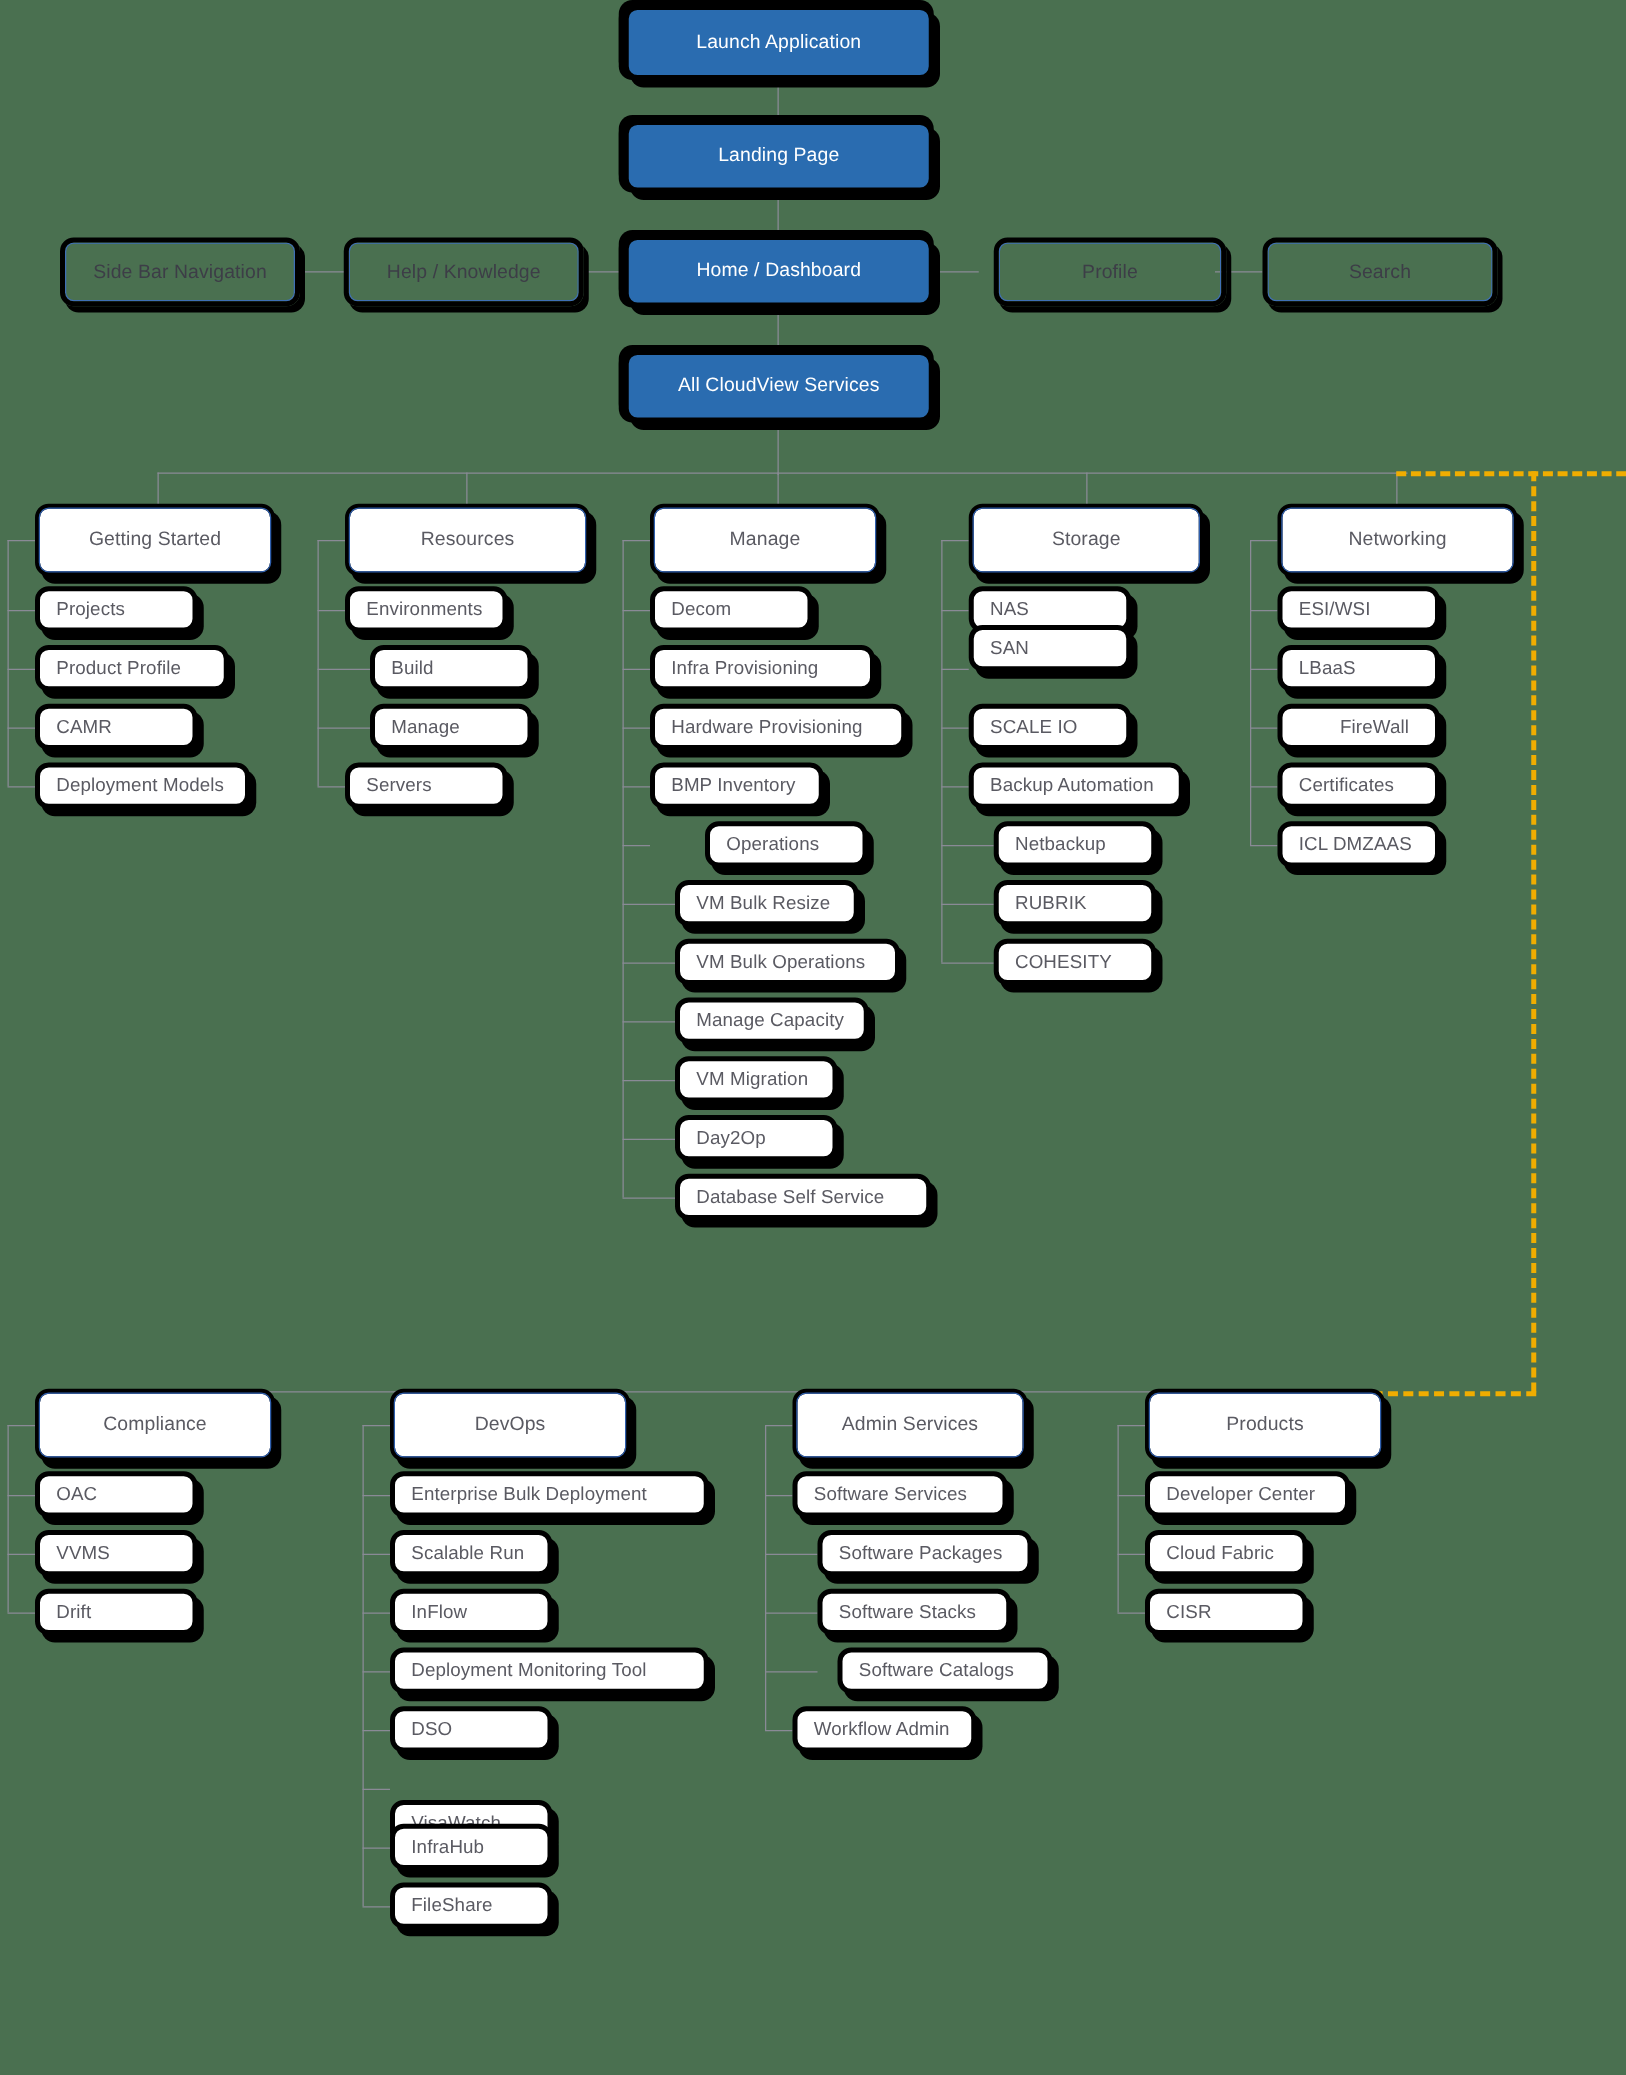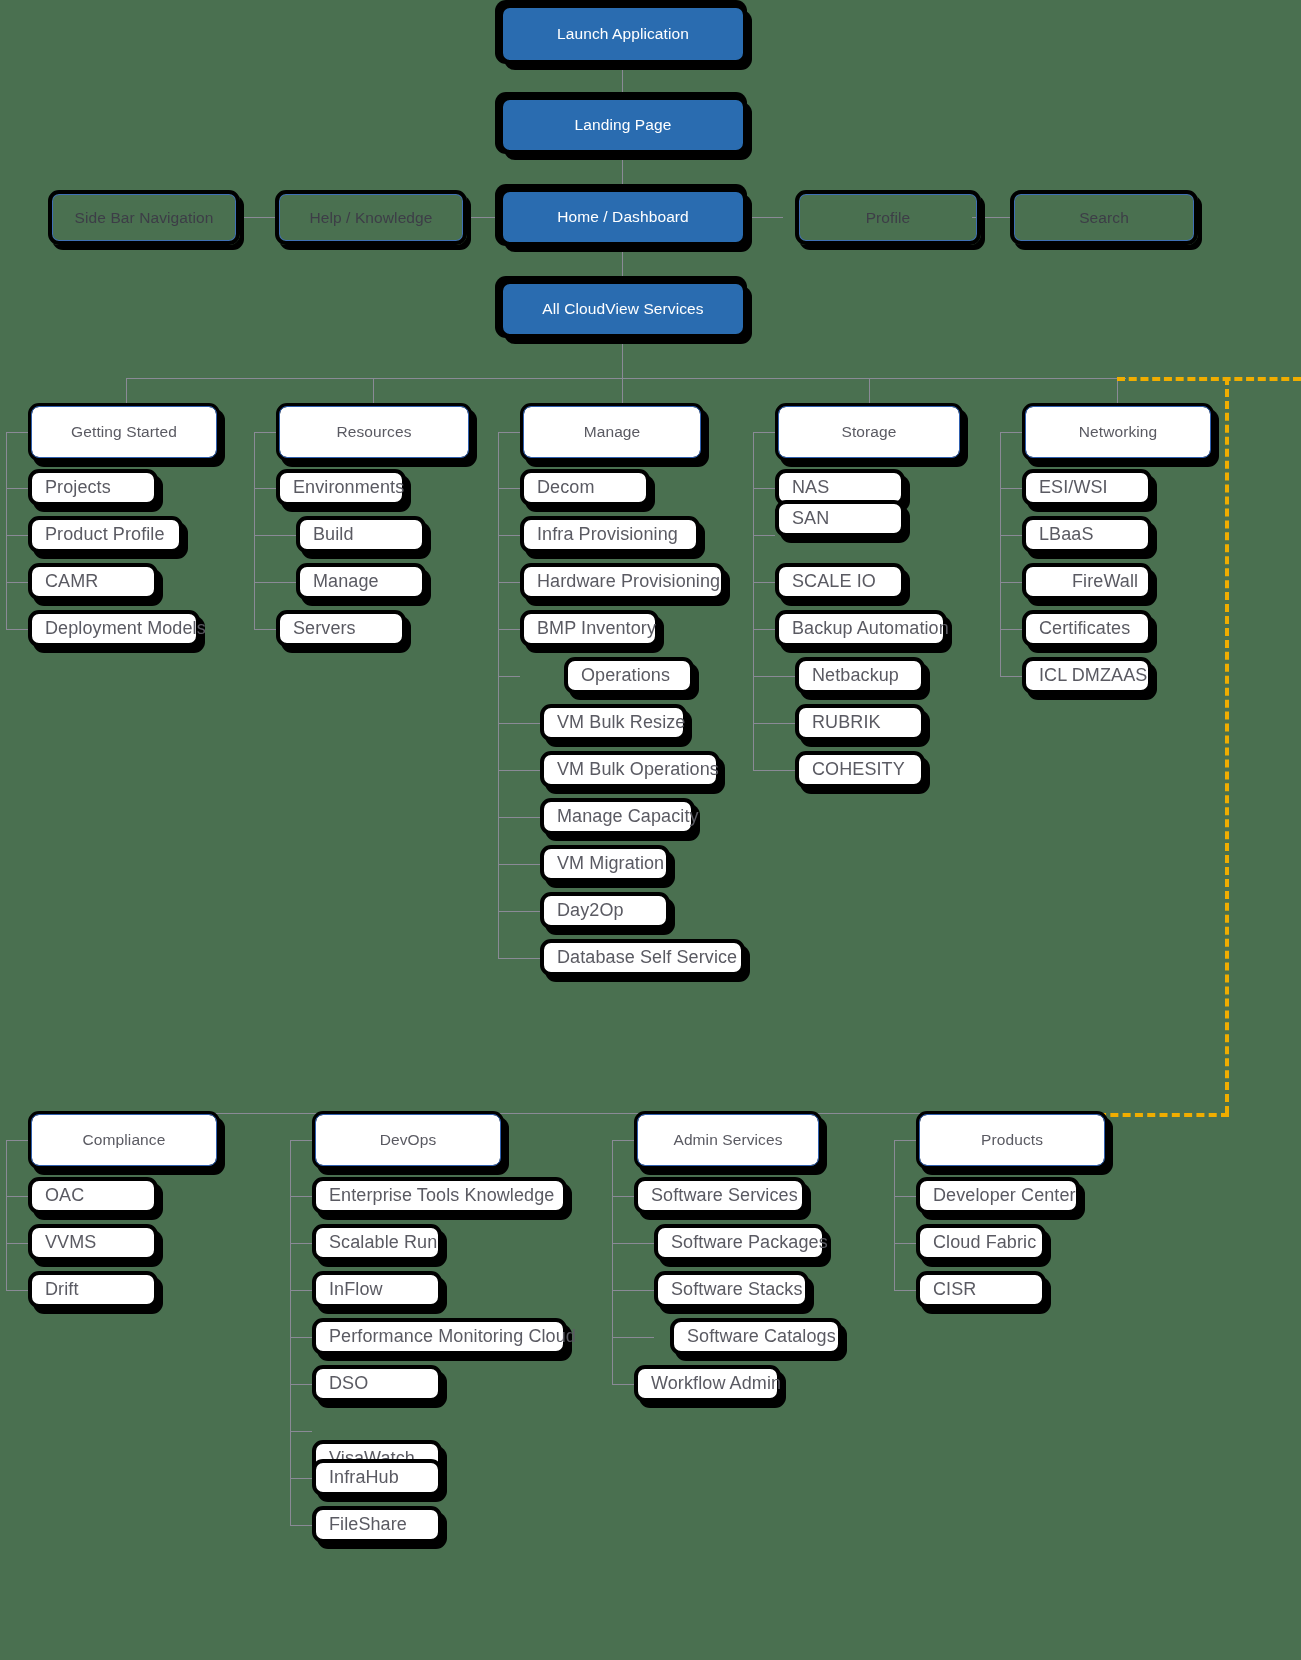--- a/index.html
+++ b/index.html
@@ -73,21 +73,21 @@
 
   
   .n-item{
     background:#ffffff;
     color:#5a5a62;
     justify-content:flex-start;
     padding-left:13px;
     border:4px solid #000;
     border-radius:11px;
     box-shadow:5px 6px 0 0 #000;
-    font-size:18px;
+    font-size:15px;
   }
 </style>
 </head>
 <body>
 
 <div id="canvas">
 
   <div>
 
     <div class="ln lnv" style="left:622px;top:64px;height:34px;"></div>
@@ -333,30 +333,30 @@
       <div class="node n-item" style="left: 28px; top: 1224px; width: 130px; height: 37px;">
         <span>VVMS</span>
       </div>
       <div class="node n-item" style="left: 28px; top: 1271px; width: 130px; height: 37px;">
         <span>Drift</span>
       </div>
       <div class="node n-cat" style="left: 312px; top: 1111px; width: 192px; height: 58px;">
         <span>DevOps</span>
       </div>
       <div class="node n-item" style="left: 312px; top: 1177px; width: 255px; height: 37px;">
-        <span>Enterprise Tools Knowledge</span>
+        <span>Enterprise Bulk Deployment</span>
       </div>
       <div class="node n-item" style="left: 312px; top: 1224px; width: 130px; height: 37px;">
         <span>Scalable Run</span>
       </div>
       <div class="node n-item" style="left: 312px; top: 1271px; width: 130px; height: 37px;">
         <span>InFlow</span>
       </div>
       <div class="node n-item" style="left: 312px; top: 1318px; width: 255px; height: 37px;">
-        <span>Performance Monitoring Cloud</span>
+        <span>Deployment Monitoring Tool</span>
       </div>
       <div class="node n-item" style="left: 312px; top: 1365px; width: 130px; height: 37px;">
         <span>DSO</span>
       </div>
       <div class="node n-item" style="left: 312px; top: 1412px; width: 130px; height: 37px; margin-top: 28px;">
         <span>VisaWatch</span>
       </div>
       <div class="node n-item" style="left: 312px; top: 1459px; width: 130px; height: 37px;">
         <span>InfraHub</span>
       </div>

